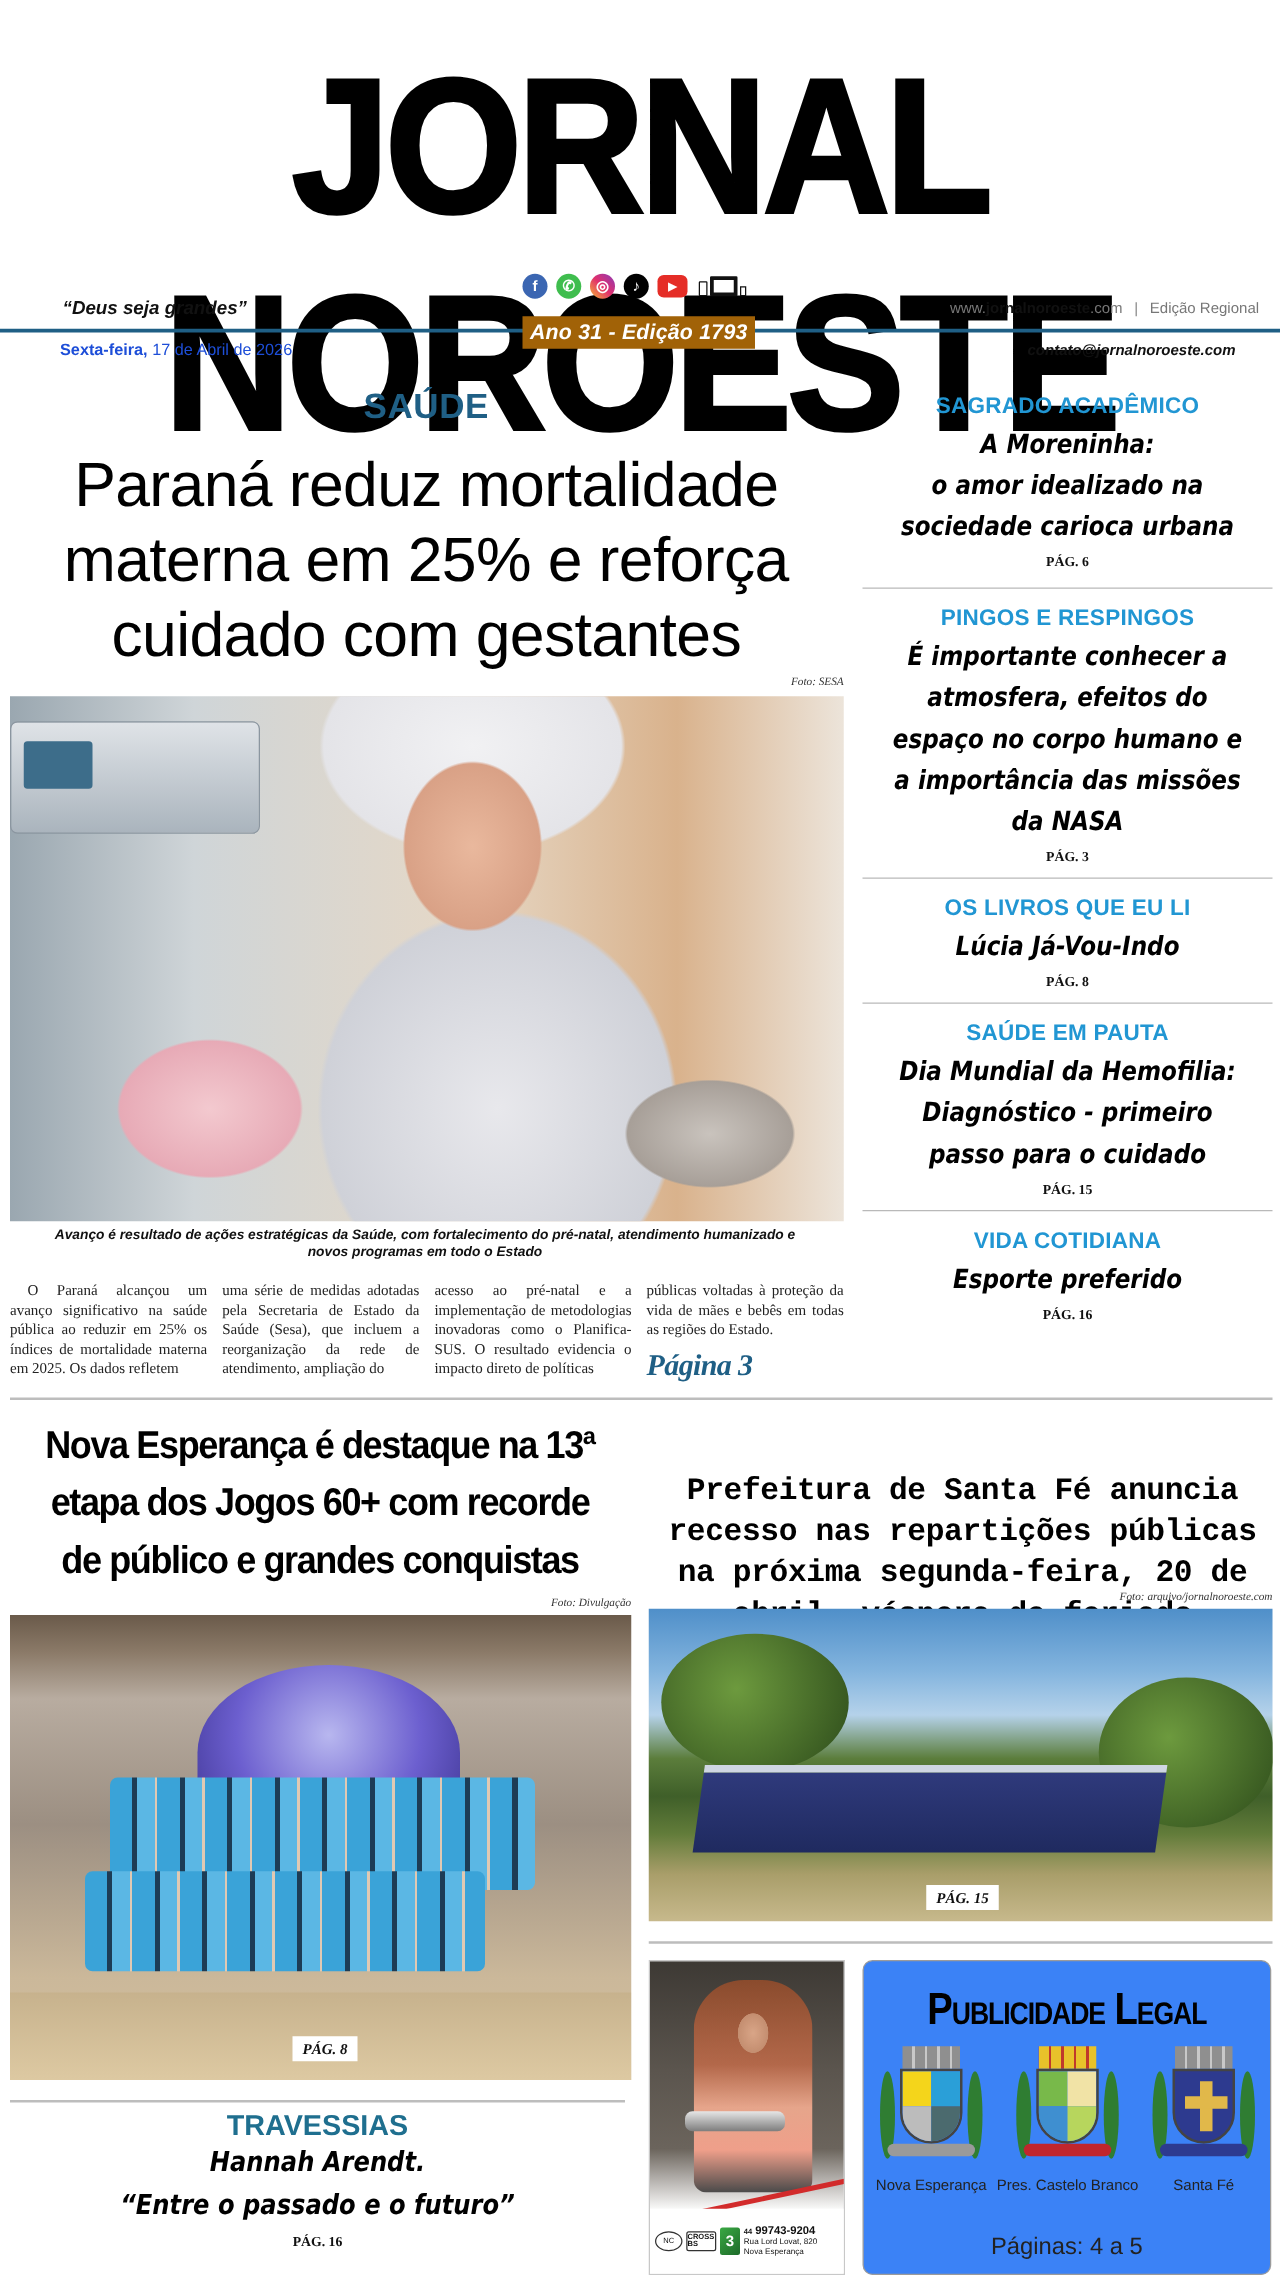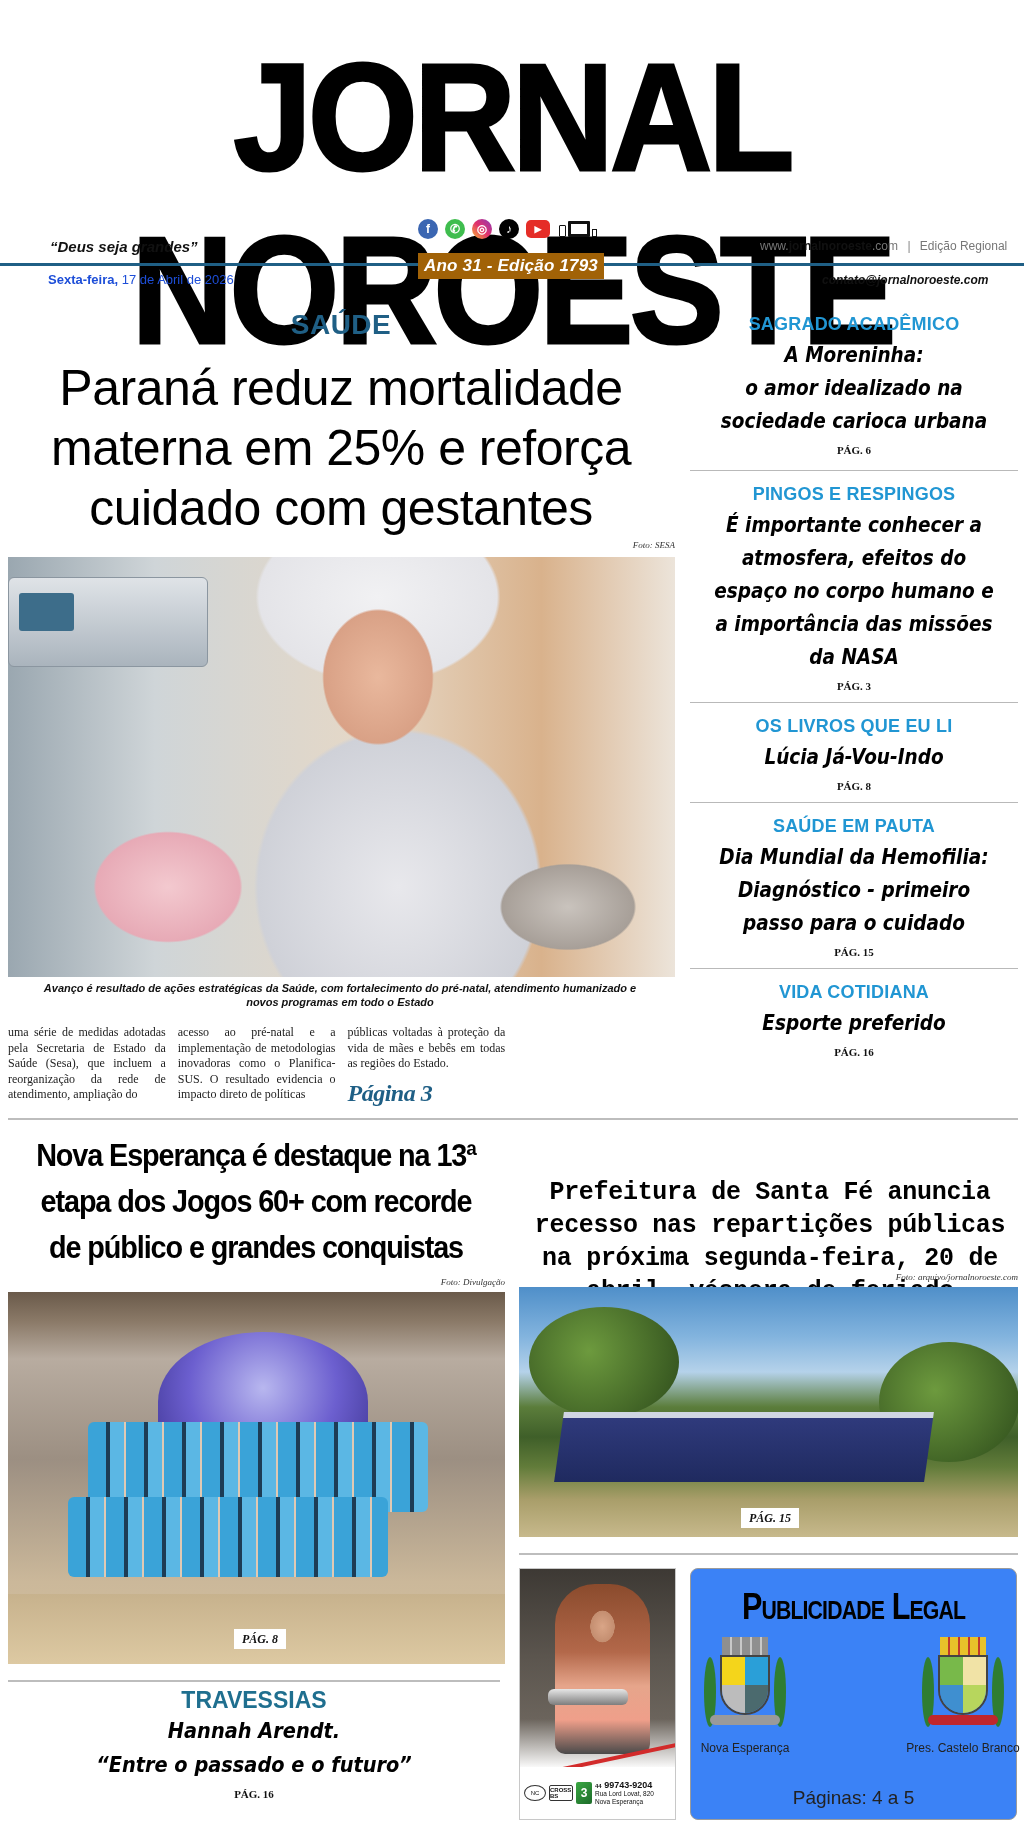--- a/index.html
+++ b/index.html
@@ -236,20 +236,21 @@
   <h1 class="abs lead-headline">Paraná reduz mortalidade materna em 25% e reforça cuidado com gestantes</h1>
   <div class="abs credit lead-credit">Foto: SESA</div>
   <div class="abs photo lead-photo">
     <div class="device">
         <div class="screen"></div>
       </div>
   </div>
   <div class="abs lead-caption">Avanço é resultado de ações estratégicas da Saúde, com fortalecimento do pré-natal, atendimento humanizado e novos programas em todo o Estado</div>
 
   <div class="abs body-cols">
+    <p class="body-col first">O Paraná alcançou um avanço significativo na saúde pública ao reduzir em 25% os índices de mortalidade materna em 2025. Os dados refletem</p>
     <p class="body-col">uma série de medidas adotadas pela Secretaria de Estado da Saúde (Sesa), que incluem a reorganização da rede de atendimento, ampliação do</p>
     <p class="body-col">acesso ao pré-natal e a implementação de metodologias inovadoras como o Planifica-SUS. O resultado evidencia o impacto direto de políticas</p>
     <div>
       <p class="body-col">públicas voltadas à proteção da vida de mães e bebês em todas as regiões do Estado.</p>
       <div class="page-ref">Página 3</div>
     </div>
   </div>
 </article>
 
 <aside class="abs sidebar">
@@ -357,15 +358,28 @@
         <div class="crest-shield">
           <div class="q" style="left:0;top:0;background:#78b94a;"></div>
           <div class="q" style="right:0;top:0;background:#f1e3a6;"></div>
           <div class="q" style="left:0;bottom:0;background:#3f8fd0;"></div>
           <div class="q" style="right:0;bottom:0;background:#b7d65d;"></div>
         </div>
         <div class="crest-ribbon" style="background:#c0262d;"></div>
       </div>
       <div class="crest-name">Pres. Castelo Branco</div>
     </div>
+    <div class="crest">
+      <div class="crest-shape">
+        <div class="crest-leaves" style="left:-6px;"></div>
+          <div class="crest-leaves" style="right:-6px;"></div>
+        <div class="crest-tower"></div>
+        <div class="crest-shield" style="background:#2d3a8f;">
+          <div style="position:absolute;left:20px;top:8px;width:10px;height:40px;background:#e1b84a;"></div>
+          <div style="position:absolute;left:8px;top:20px;width:34px;height:10px;background:#e1b84a;"></div>
+        </div>
+        <div class="crest-ribbon" style="background:#2d3a8f;"></div>
+      </div>
+      <div class="crest-name">Santa Fé</div>
+    </div>
   </div>
   <div class="legal-pages">Páginas: 4 a 5</div>
 </div>
 
 </body></html>

